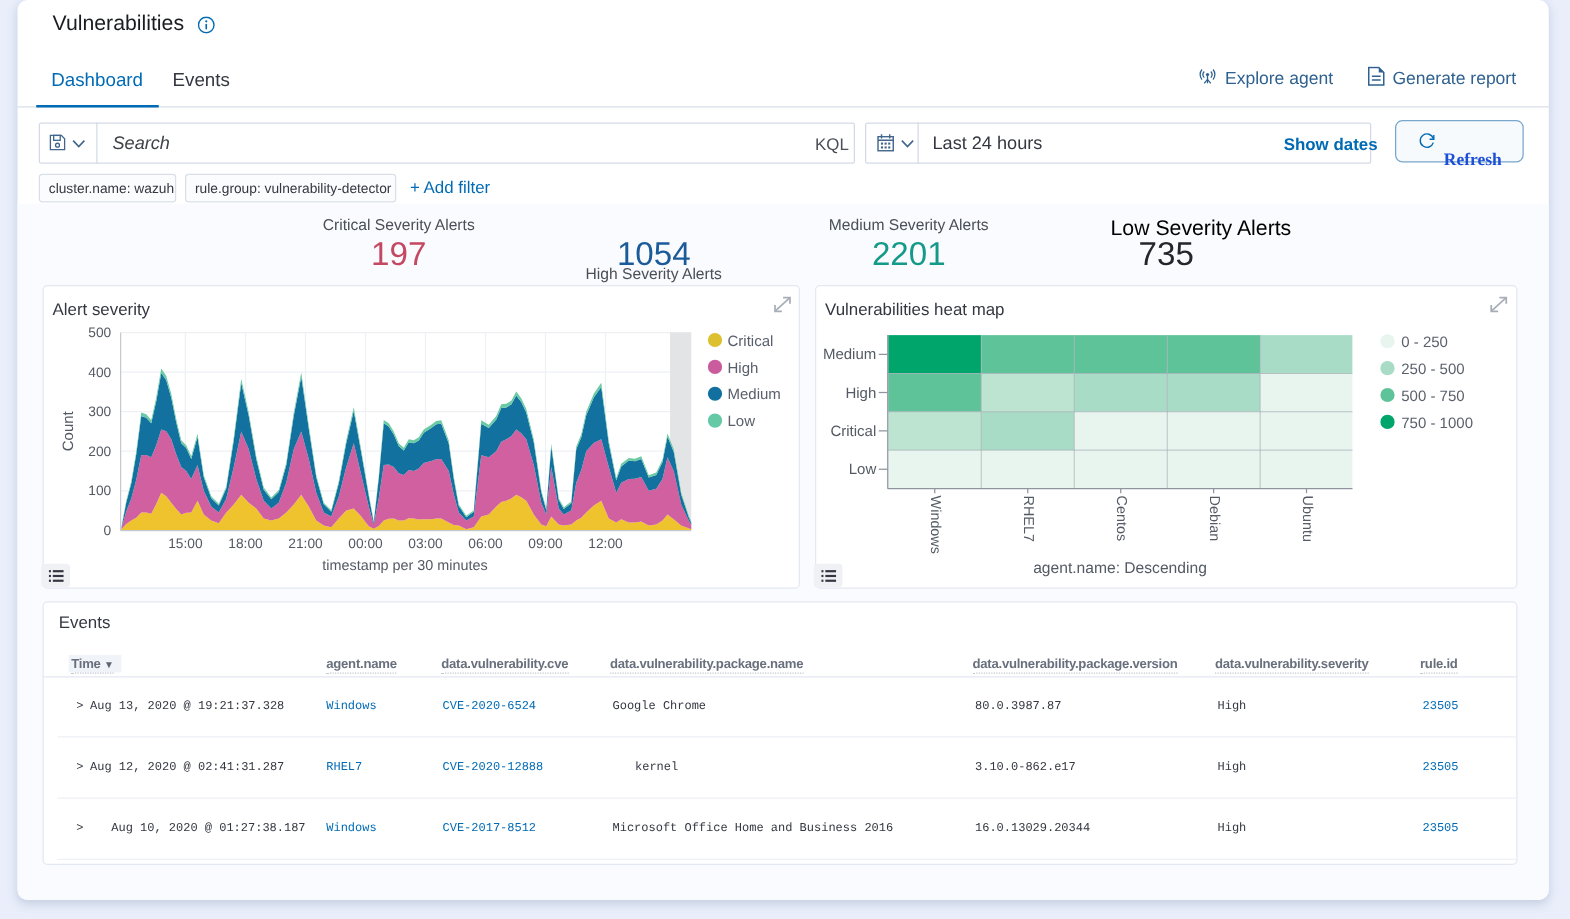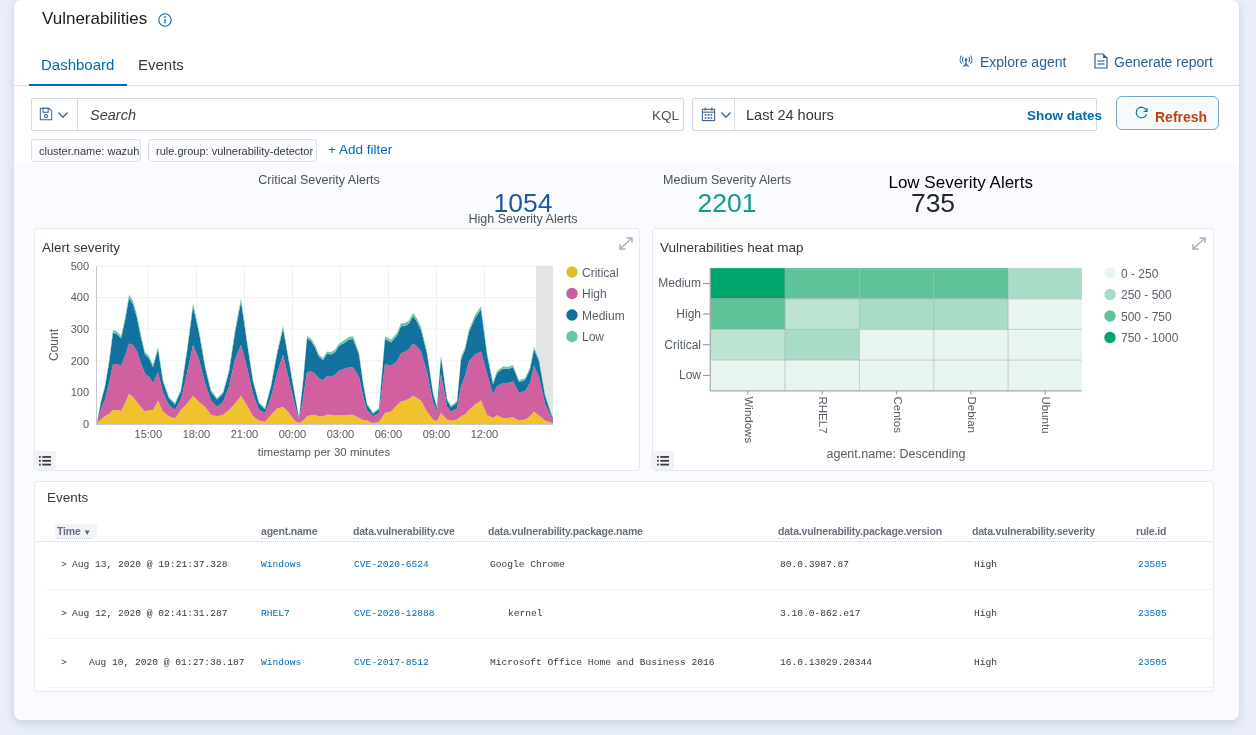--- a/index.html
+++ b/index.html
@@ -85,31 +85,32 @@
 </svg>
 <div class="abs" style="left:734px; top:98px; width:1px; height:33px; background:#d3dae6;"></div>
 <div class="abs" style="left:746px; top:107px; font-size:14.5px; color:#343741;">Last 24 hours</div>
 <div class="abs" style="left:1027px; top:108px; font-size:13.5px; color:#006BB4; font-weight:700;">Show dates</div>
 
 <div class="abs" style="left:1116px; top:96px; width:103px; height:34px; background:#f6fafd; border:1px solid #79a6cc; border-radius:6px;"></div>
 <svg class="abs" style="left:1134px; top:105px;" width="15" height="15" viewBox="0 0 16 16">
   <path d="M13.5 6.3 A5.7 5.7 0 1 0 13.5 9.7" fill="none" stroke="#006BB4" stroke-width="1.2"></path>
   <path d="M13.9 3.2 L13.9 6.8 L10.3 6.8" fill="none" stroke="#006BB4" stroke-width="1.2"></path>
 </svg>
-<div class="abs" style="left:1155px; top:109px; font-size:14px; color:#c2410c; font-weight:700;">Refresh</div>
+<div class="abs" style="left:1155px; top:121px; font-size:14px; color:#1d4ed8; font-weight:700;font-family:Liberation Serif, serif;">Refresh</div>
 
 <div class="abs" style="left:31px; top:139px; width:110px; height:23px; background:#fbfcfd; border:1px solid #d9dfe8; border-radius:3px;"></div>
 <div class="abs" style="left:39px; top:145px; font-size:11px; color:#343741;">cluster.name: wazuh</div>
 <div class="abs" style="left:148px; top:139px; width:169px; height:23px; background:#fbfcfd; border:1px solid #d9dfe8; border-radius:3px;"></div>
 <div class="abs" style="left:156px; top:145px; font-size:11px; color:#343741;">rule.group: vulnerability-detector</div>
 <div class="abs" style="left:328px; top:142px; font-size:13.5px; color:#006BB4;">+ Add filter</div>
 
 <div id="content"></div>
 
 <div class="abs" style="left:219px; top:173px; width:200px; text-align:center; font-size:12.5px; color:#4a4f58;">Critical Severity Alerts</div>
+<div class="abs" style="left:219px; top:188px; width:200px; text-align:center; font-size:26.5px; color:#c44862;">197</div>
 <div class="abs" style="left:423px; top:173px; width:200px; text-align:center; font-size:12.5px; color:#4a4f58;margin-top:39px;">High Severity Alerts</div>
 <div class="abs" style="left:423px; top:188px; width:200px; text-align:center; font-size:26.5px; color:#1c5b99;">1054</div>
 <div class="abs" style="left:627px; top:173px; width:200px; text-align:center; font-size:12.5px; color:#4a4f58;">Medium Severity Alerts</div>
 <div class="abs" style="left:627px; top:188px; width:200px; text-align:center; font-size:26.5px; color:#159a8a;">2201</div>
 <div class="abs" style="left:833px; top:173px; width:200px; text-align:right; font-size:17px; color:#000000;">Low Severity Alerts</div>
 <div class="abs" style="left:833px; top:188px; width:200px; text-align:center; font-size:26.5px; color:#23262b;">735</div>
 
 <div class="panel" style="left:34px; top:228px; width:606px; height:243px;"></div>
 <div class="abs ptitle" style="left:42px; top:240px;">Alert severity</div>
 <svg class="abs" style="left:616px; top:235px;" width="20" height="18" viewBox="0 0 20 18">

